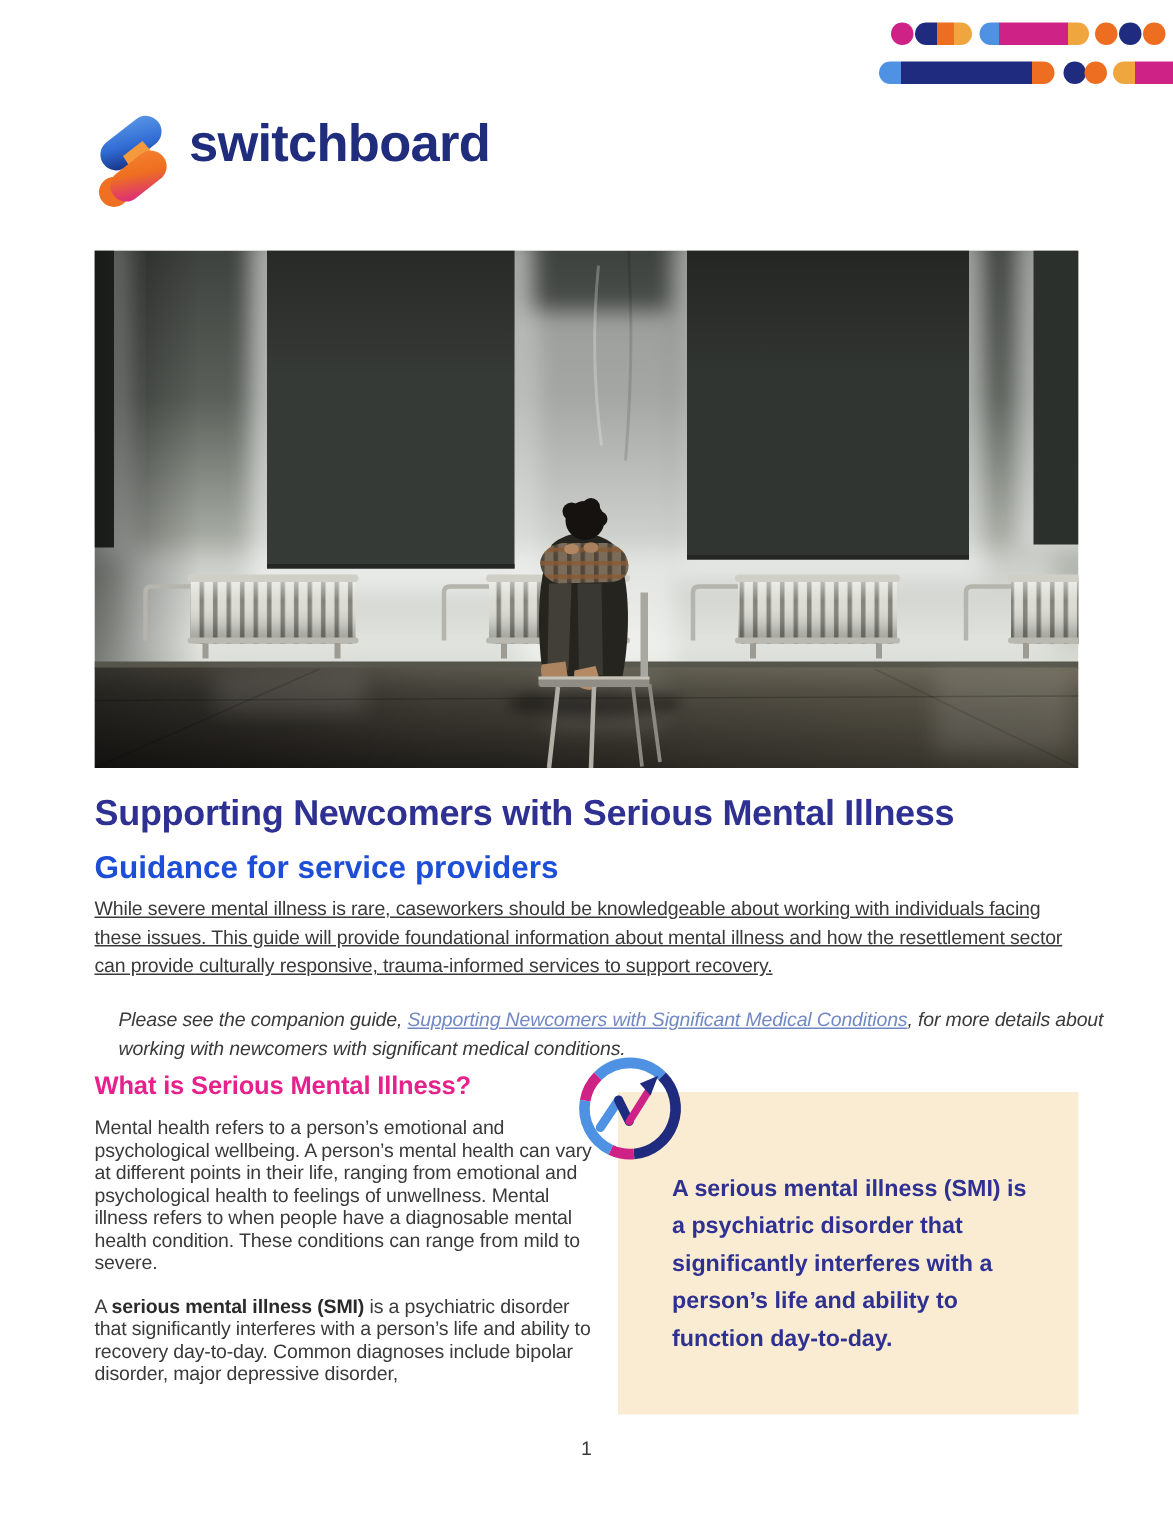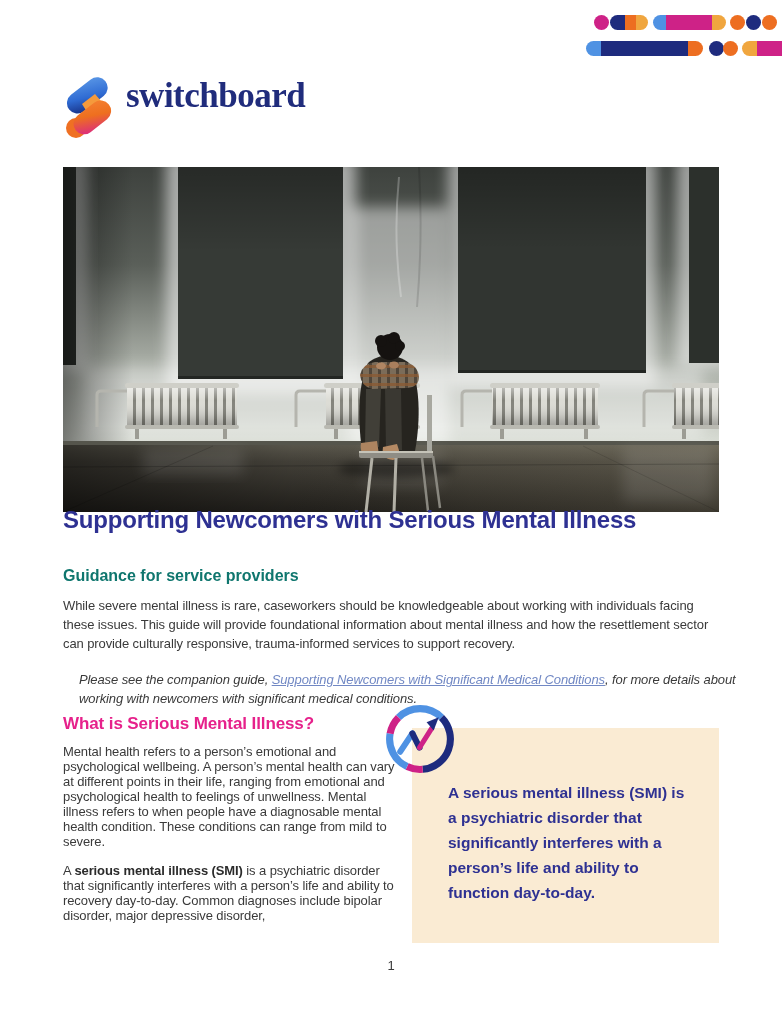--- a/index.html
+++ b/index.html
@@ -7,33 +7,33 @@
     width:782px;height:1024px;position:relative;overflow:hidden;
     background:#ffffff;font-family:"Liberation Sans",sans-serif;
     -webkit-font-smoothing:antialiased;
   }
   
   .deco span{position:absolute;height:15px;border-radius:8px;display:block;}
   .deco .round{width:15px;border-radius:50%;}
   .dotted{background-image:radial-gradient(#c77d1e 30%, transparent 34%);background-size:4px 4px;}
   
   .logo{position:absolute;left:62px;top:74px;display:flex;align-items:flex-start;gap:10px;}
-  .logo-text{display:flex;flex-direction:row;margin-top:4px;font-family:Liberation Serif, serif;}
+  .logo-text{display:flex;flex-direction:row;margin-top:4px;}
   .wordmark{font-size:35px;font-weight:700;color:#202C7C;letter-spacing:-0.5px;line-height:1.05;}
   .tagline{font-size:13.5px;font-weight:700;color:#202C7C;letter-spacing:0.2px;margin-top:2px;}
   
   .hero{position:absolute;left:63px;top:167px;width:656px;height:345px;margin:0;}
   .hero svg{display:block;width:100%;height:100%;}
   
-  .title{position:absolute;left:63px;top:506px;width:680px;margin:0;
+  .title{position:absolute;left:63px;top:529px;width:680px;margin:0;
     font-size:24px;font-weight:700;color:#2E3192;letter-spacing:-0.2px;}
   .subtitle{position:absolute;left:63px;top:567px;width:680px;margin:0;
-    font-size:16px;font-weight:700;color:#0f766e;}
+    font-size:21px;font-weight:700;color:#1d4ed8;}
   .intro{position:absolute;left:63px;top:596px;width:658px;margin:0;
-    font-size:13px;line-height:19px;color:#3A3A3A;letter-spacing:-0.1px;}
+    font-size:13px;line-height:19px;color:#3A3A3A;letter-spacing:-0.1px;text-decoration:underline;}
   .note{position:absolute;left:63px;top:654px;width:658px;margin:16px;
     font-size:13px;line-height:19px;color:#3A3A3A;font-style:italic;letter-spacing:-0.1px;}
   .note a{color:#7188C4;text-decoration:underline;}
   .leftcol{position:absolute;left:63px;top:714px;width:336px;}
   .leftcol h3{margin:0 0 10px 0;font-size:17px;font-weight:700;color:#E6218B;letter-spacing:-0.1px;}
   .leftcol p{margin:0 0 14px 0;font-size:13px;line-height:15px;color:#3A3A3A;letter-spacing:-0.1px;}
   .leftcol strong{color:#2b2b2b;margin-top:36px;}
   
   .callout{position:absolute;left:412px;top:728px;width:307px;height:215px;background:#FAEBD3;}
   .callout p{margin:0;padding:52px 26px 0 36px;font-size:15.5px;line-height:25px;

